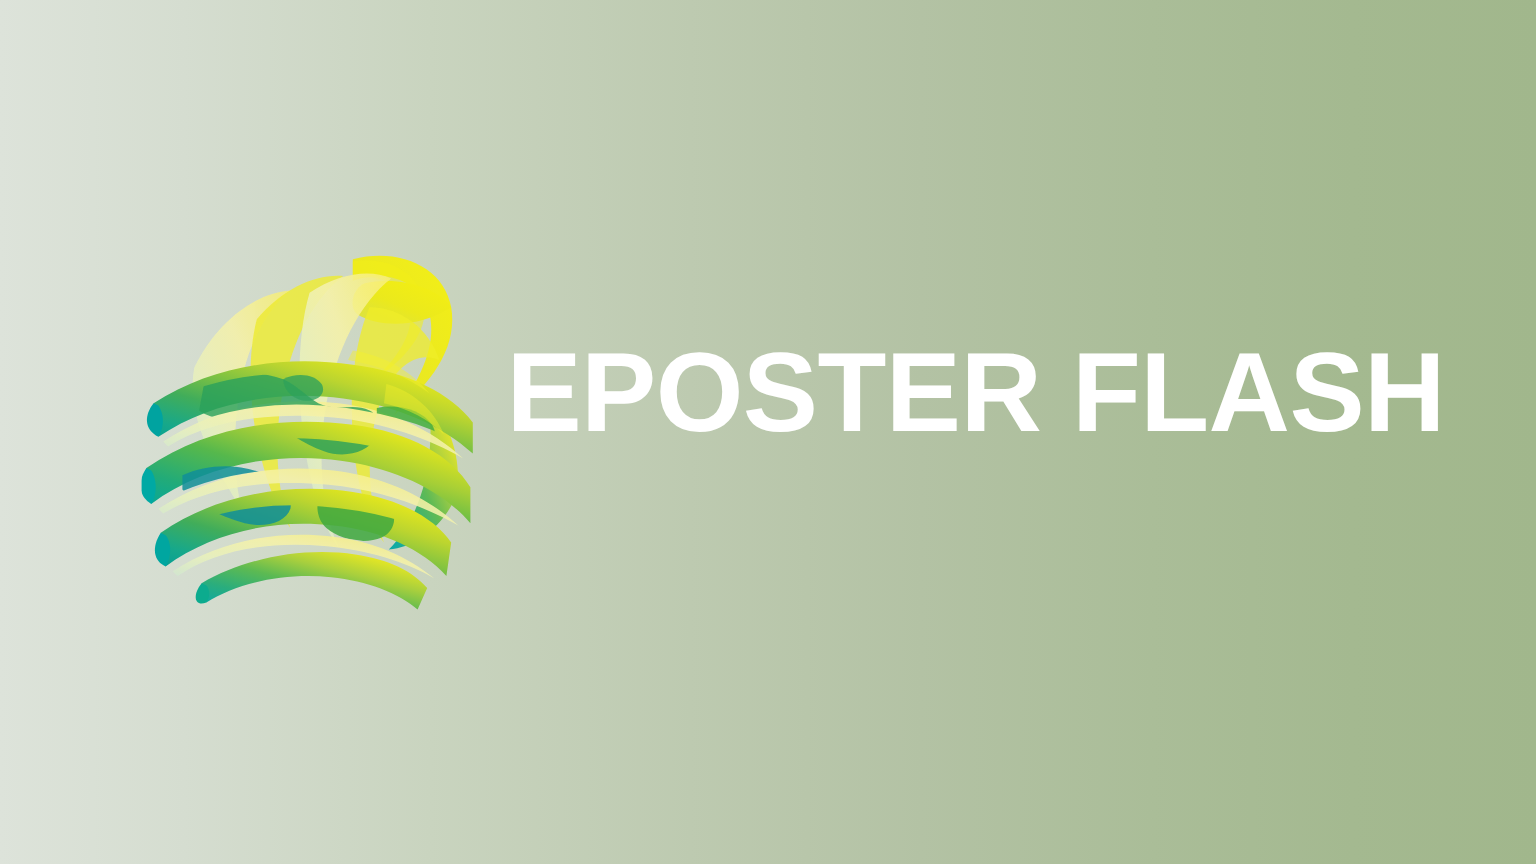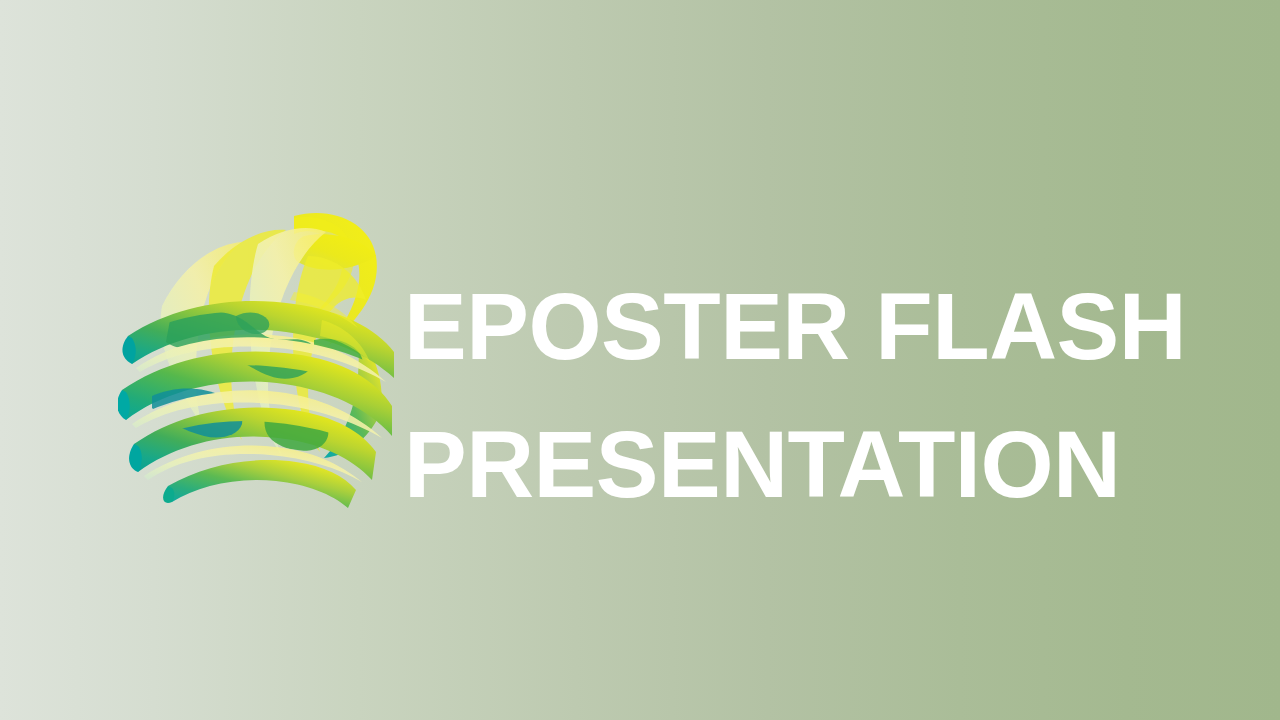--- a/index.html
+++ b/index.html
@@ -39,21 +39,21 @@
   }
   #logo-mark svg {
     display: block;
     width: 100%;
     height: 100%;
   }
 
   
   #title-block {
     position: absolute;
-    left: 404px;
+    left: 422px;
     top: 258px;
     width: 790px;
   }
   .title-line {
     color: #ffffff;
     font-family: "Liberation Sans", sans-serif;
     font-weight: bold;
     font-size: 94px;
     line-height: 138px;
     letter-spacing: -0.5px;
@@ -192,16 +192,15 @@
         <g opacity="0.45">
           <path d="M204 120 C 226 126 244 142 252 162 C 240 150 222 140 202 136 Z" fill="#f2ef2a"></path>
           <path d="M176 92 C 202 96 226 110 240 128 C 222 114 198 104 172 100 Z" fill="#f5f12c"></path>
         </g>
       </g>
     </svg>
   </div>
 
   <div id="title-block">
     <div class="title-line">EPOSTER FLASH</div>
-    <div class="title-line">PRESENTATION</div>
   </div>
 
 </div>
 
 </body></html>

